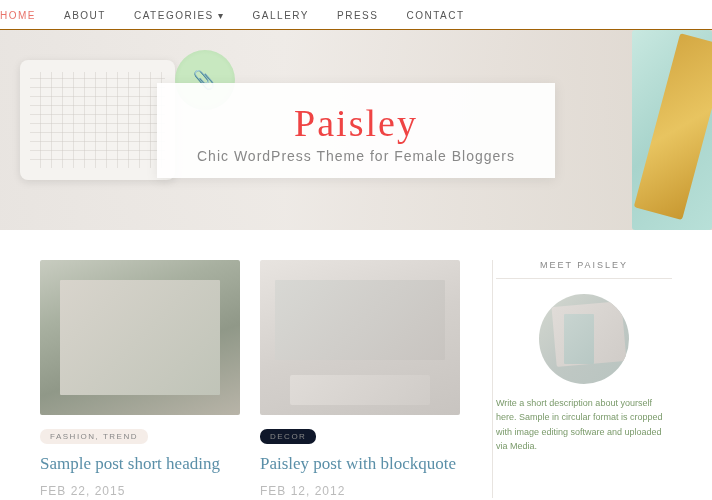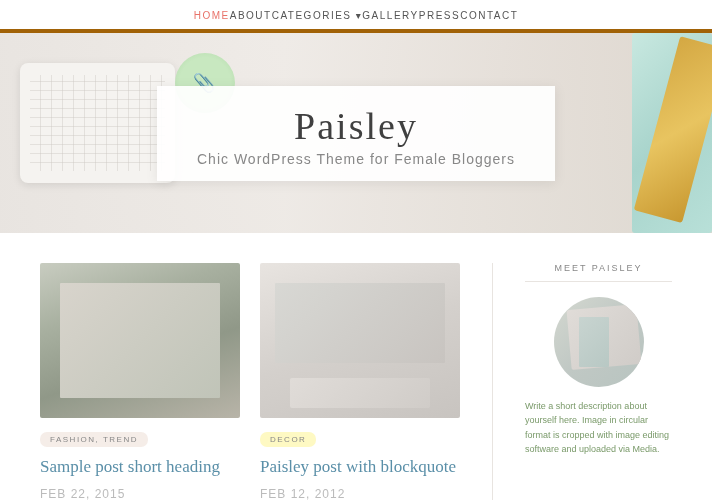--- a/index.html
+++ b/index.html
@@ -1,25 +1,25 @@
 <!DOCTYPE html>
 <html><head>
   <meta charset="utf-8">
   <style>
     * { margin: 0; padding: 0; box-sizing: border-box; }
     body { font-family: Georgia, 'Times New Roman', serif; background: #fff; width: 712px; overflow-x: hidden; }
 
     
     nav {
       display: flex;
-      justify-content: center;
-      align-items: center;
+      align-items: center;
+      gap: 28px;
       padding: 10px 0 8px;
       background: #fff;
-      border-bottom: 4px solid #a16207;
+      border-bottom: 1px solid #a16207;
     }
     nav a {
       font-family: Arial, sans-serif;
       font-size: 10px;
       letter-spacing: 1.5px;
       text-transform: uppercase;
       text-decoration: none;
       color: #555;
     }
     nav a.active { color: #e8736a; }
@@ -115,21 +115,21 @@
       z-index: 10;
       background: rgba(255,255,255,0.92);
       padding: 18px 40px 14px;
       text-align: center;
       box-shadow: 0 2px 12px rgba(0,0,0,0.08);
     }
     .hero-title-card h1 {
       font-family: 'Palatino Linotype', Palatino, Georgia, serif;
       font-size: 38px;
       font-weight: 400;
-      color: #404040;
+      color: #ef4444;
       letter-spacing: 2px;
     }
     .hero-title-card p {
       font-family: Arial, sans-serif;
       font-size: 14px;
       color: #888;
       letter-spacing: 1px;
       margin-top: 3px;
     }
 
@@ -205,40 +205,40 @@
       font-size: 8px;
       letter-spacing: 1.5px;
       text-transform: uppercase;
       color: #888;
       background: #f5ede8;
       display: inline-block;
       padding: 3px 10px;
       margin-bottom: 8px;
       border-radius: 7px;
     }
-    .post-category.decor { background: #fef9c3; }
+    .post-category.decor { background: #0f172a; }
     .post-title {
       font-family: Georgia, serif;
       font-size: 17px;
       color: #5a8fa8;
       line-height: 1.4;
       margin-bottom: 8px;
       font-weight: 400;
     }
     .post-date {
       font-family: Arial, sans-serif;
       font-size: 12px;
       color: #bbb;
       letter-spacing: 1px;
     }
 
     
     .sidebar {
       width: 180px;
-      padding-left: 32px;
+      padding-left: 3px;
       border-left: 1px solid #e8e4e0;
       margin-left: 10px;
     }
     .sidebar-title {
       font-family: Arial, sans-serif;
       font-size: 9px;
       letter-spacing: 2px;
       text-transform: uppercase;
       color: #888;
       text-align: center;
@@ -322,15 +322,15 @@
       <div class="post-category decor">DECOR</div>
       <h2 class="post-title">Paisley post with blockquote</h2>
       <div class="post-date">FEB 12, 2012</div>
     </div>
 
   </div>
 
   <div class="sidebar">
     <div class="sidebar-title">MEET PAISLEY</div>
     <div class="sidebar-avatar"></div>
-    <p class="sidebar-desc">Write a short description about yourself here. Image in circular format is cropped with image editing software and uploaded via Media.</p>
+    <p class="sidebar-desc">Write a short description about yourself here. Sample in circular format is cropped with image editing software and uploaded via Media.</p>
   </div>
 </div>
 
 </body></html>

